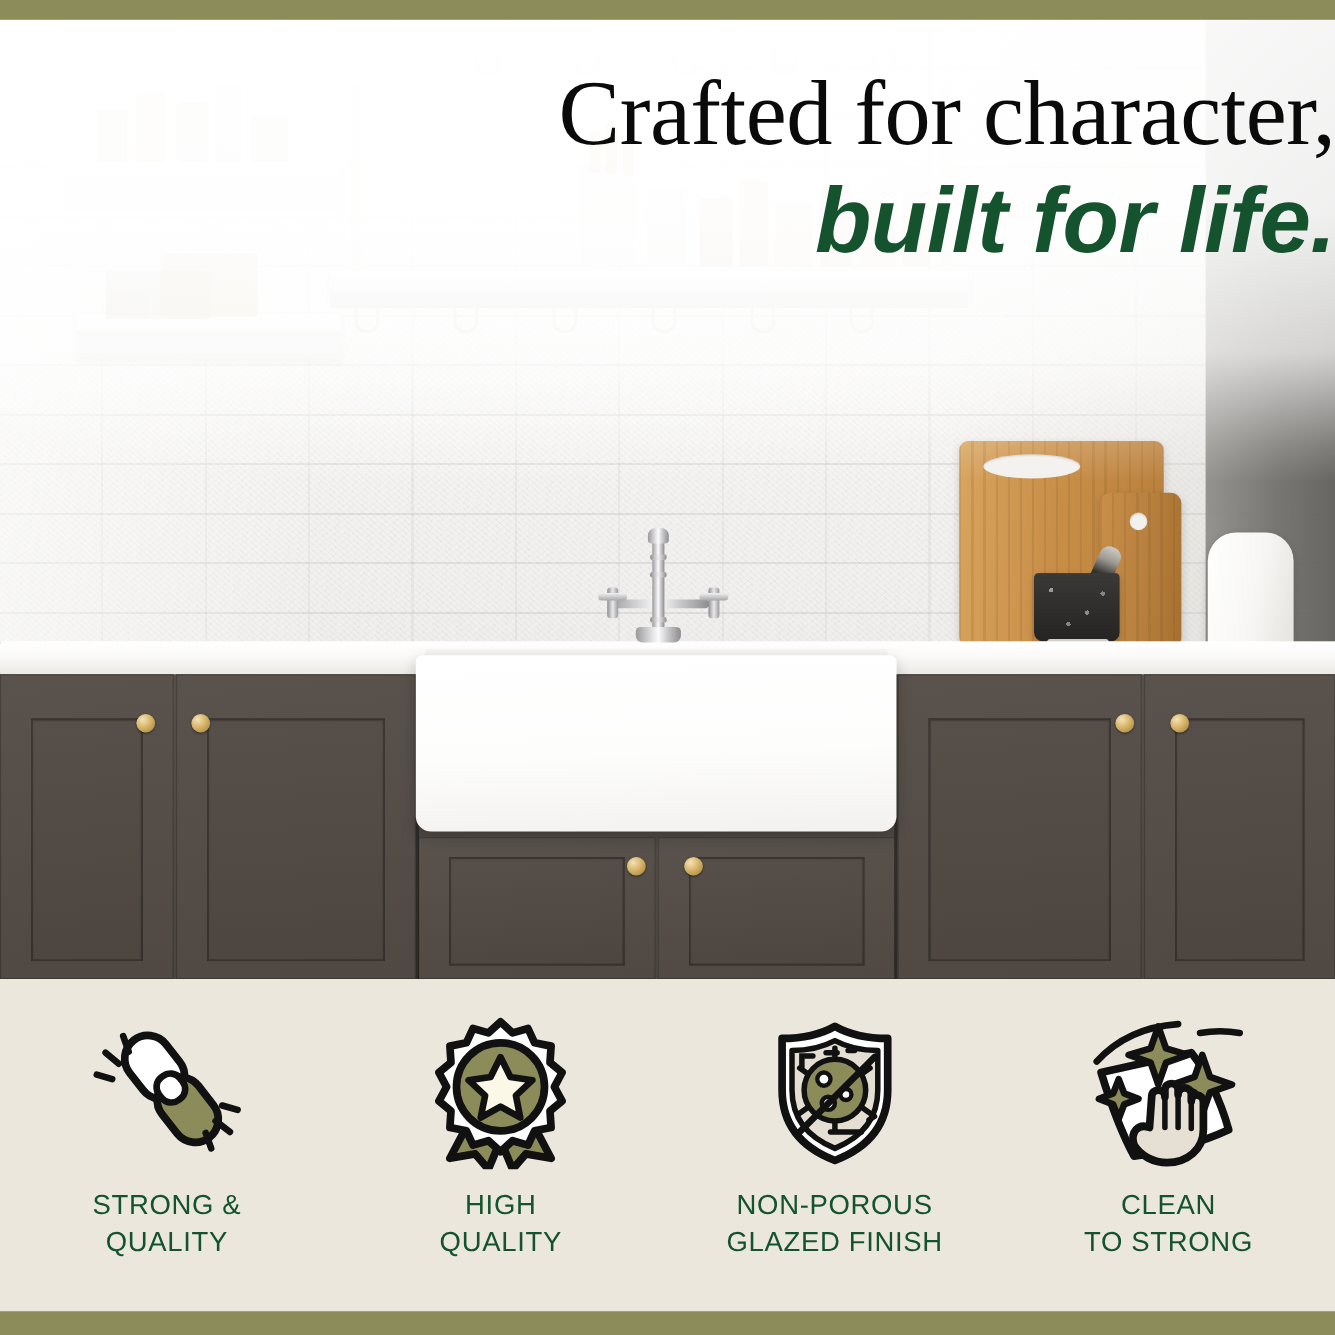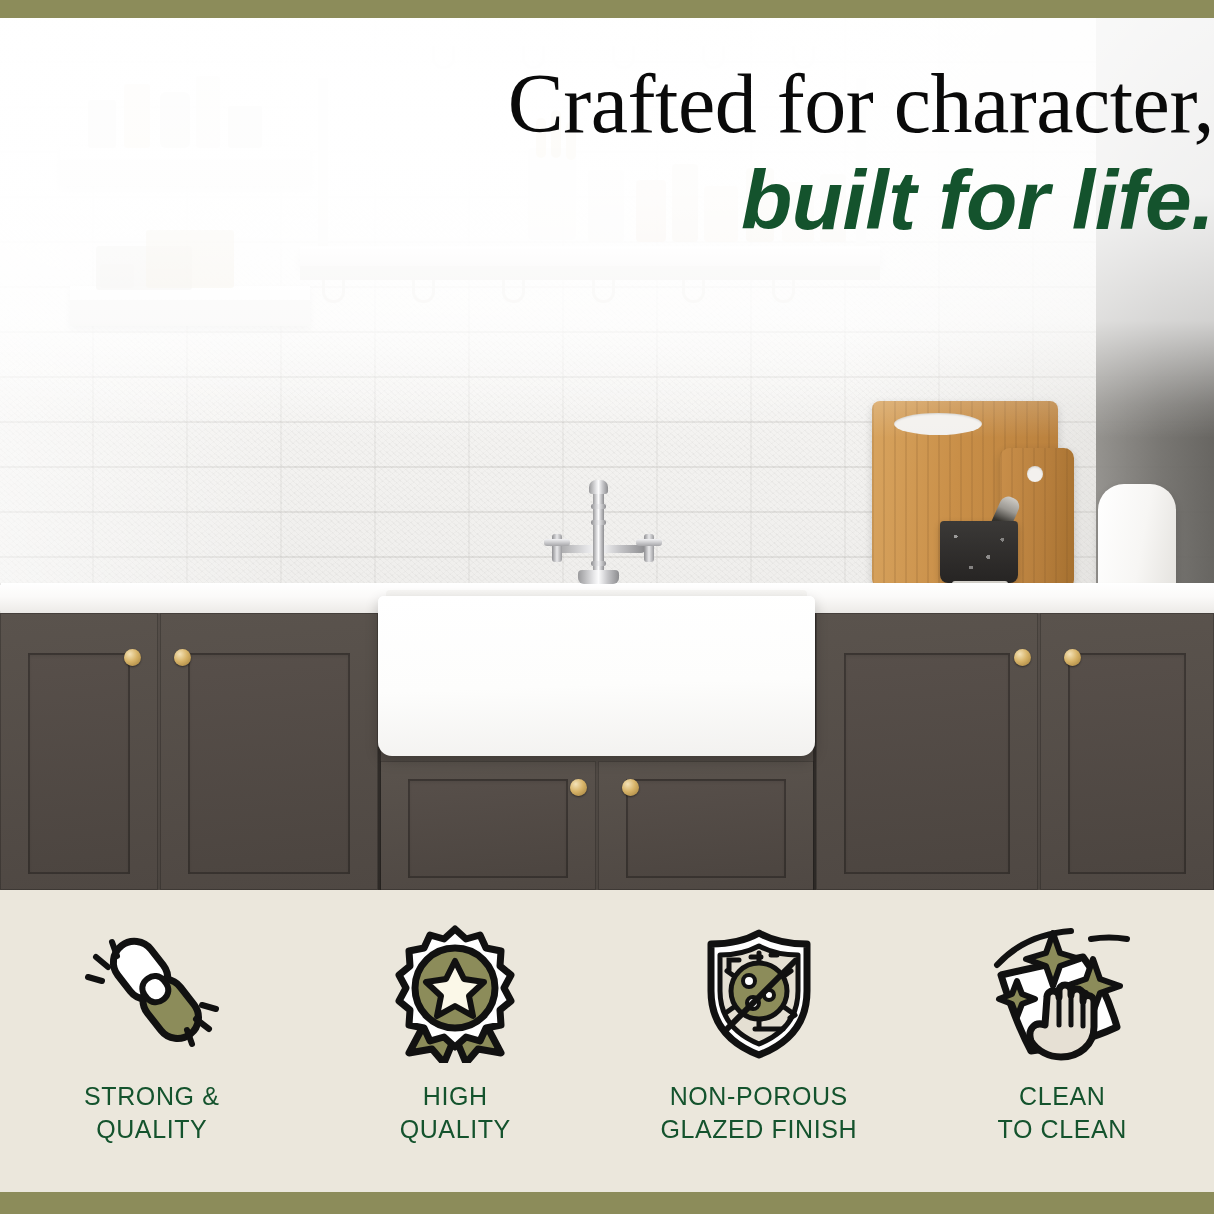--- a/index.html
+++ b/index.html
@@ -516,20 +516,20 @@
                    C107 122 92 134 74 134 C62 134 50 128 44 118 Z" fill="#E6E0D4" stroke="#111" stroke-width="7" stroke-linejoin="round"></path>
           <g fill="none" stroke="#111" stroke-width="5" stroke-linecap="round">
             <path d="M72 74 L72 102"></path>
             <path d="M84 70 L84 102"></path>
             <path d="M96 76 L96 103"></path>
           </g>
         </svg>
       </div>
       <div class="feature-label">
         <span>CLEAN</span>
-        <span>TO CLEAN</span>
+        <span>TO STRONG</span>
       </div>
     </div>
 
   </div>
 
   <div class="rule rule-bottom"></div>
 </div>
 
 </body></html>

